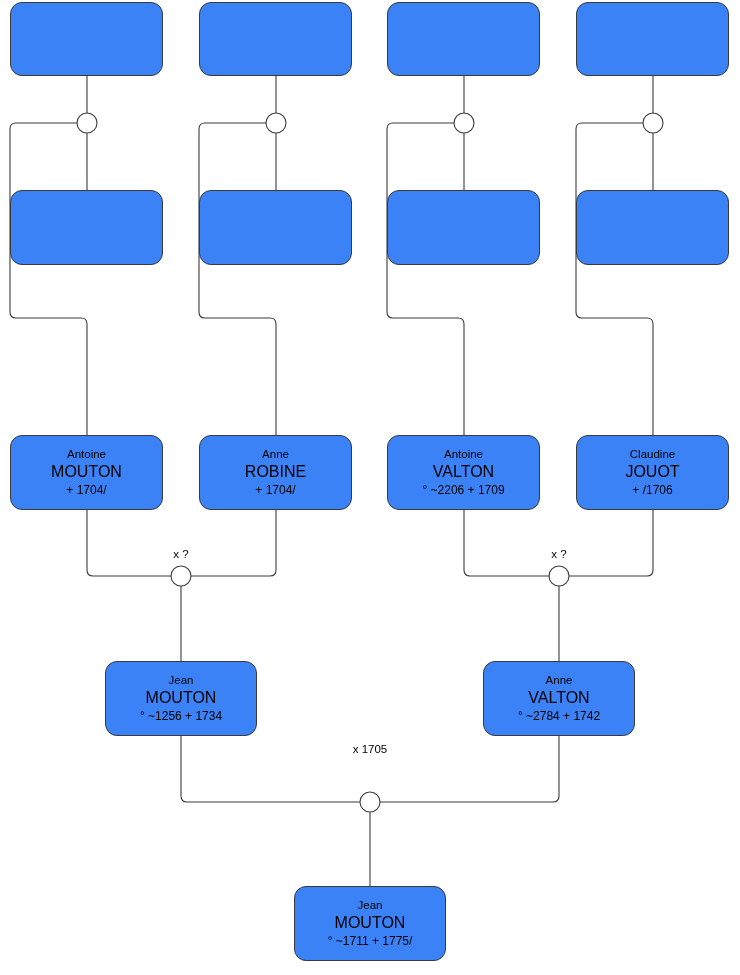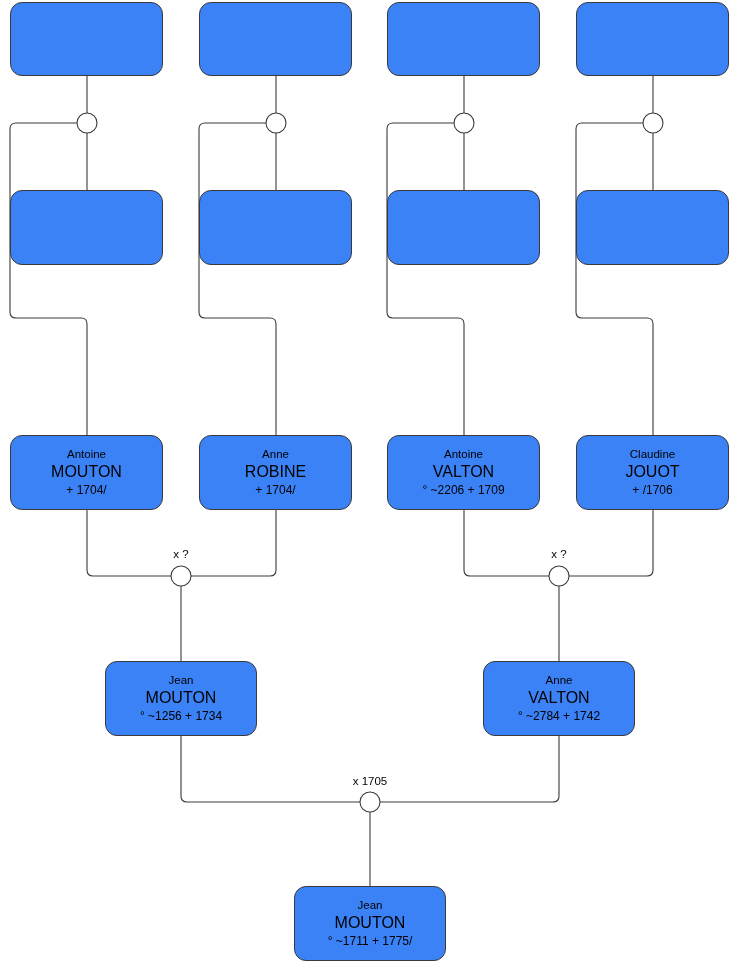--- a/index.html
+++ b/index.html
@@ -180,15 +180,15 @@
   </div>
 
   <div class="person-box" style="left:294px; top:886px; width:152px; height:75px;">
     <span class="line given">Jean</span>
     <span class="line surname">MOUTON</span>
     <span class="line dates">° ~1711 + 1775/</span>
   </div>
 
   <div class="union-label" style="left:181px; top:548px;">x ?</div>
   <div class="union-label" style="left:559px; top:548px;">x ?</div>
-  <div class="union-label" style="left:370px; top:775px;">x 1705</div>
+  <div class="union-label" style="left:370px; top:743px;">x 1705</div>
 
 </div>
 
 </body></html>

